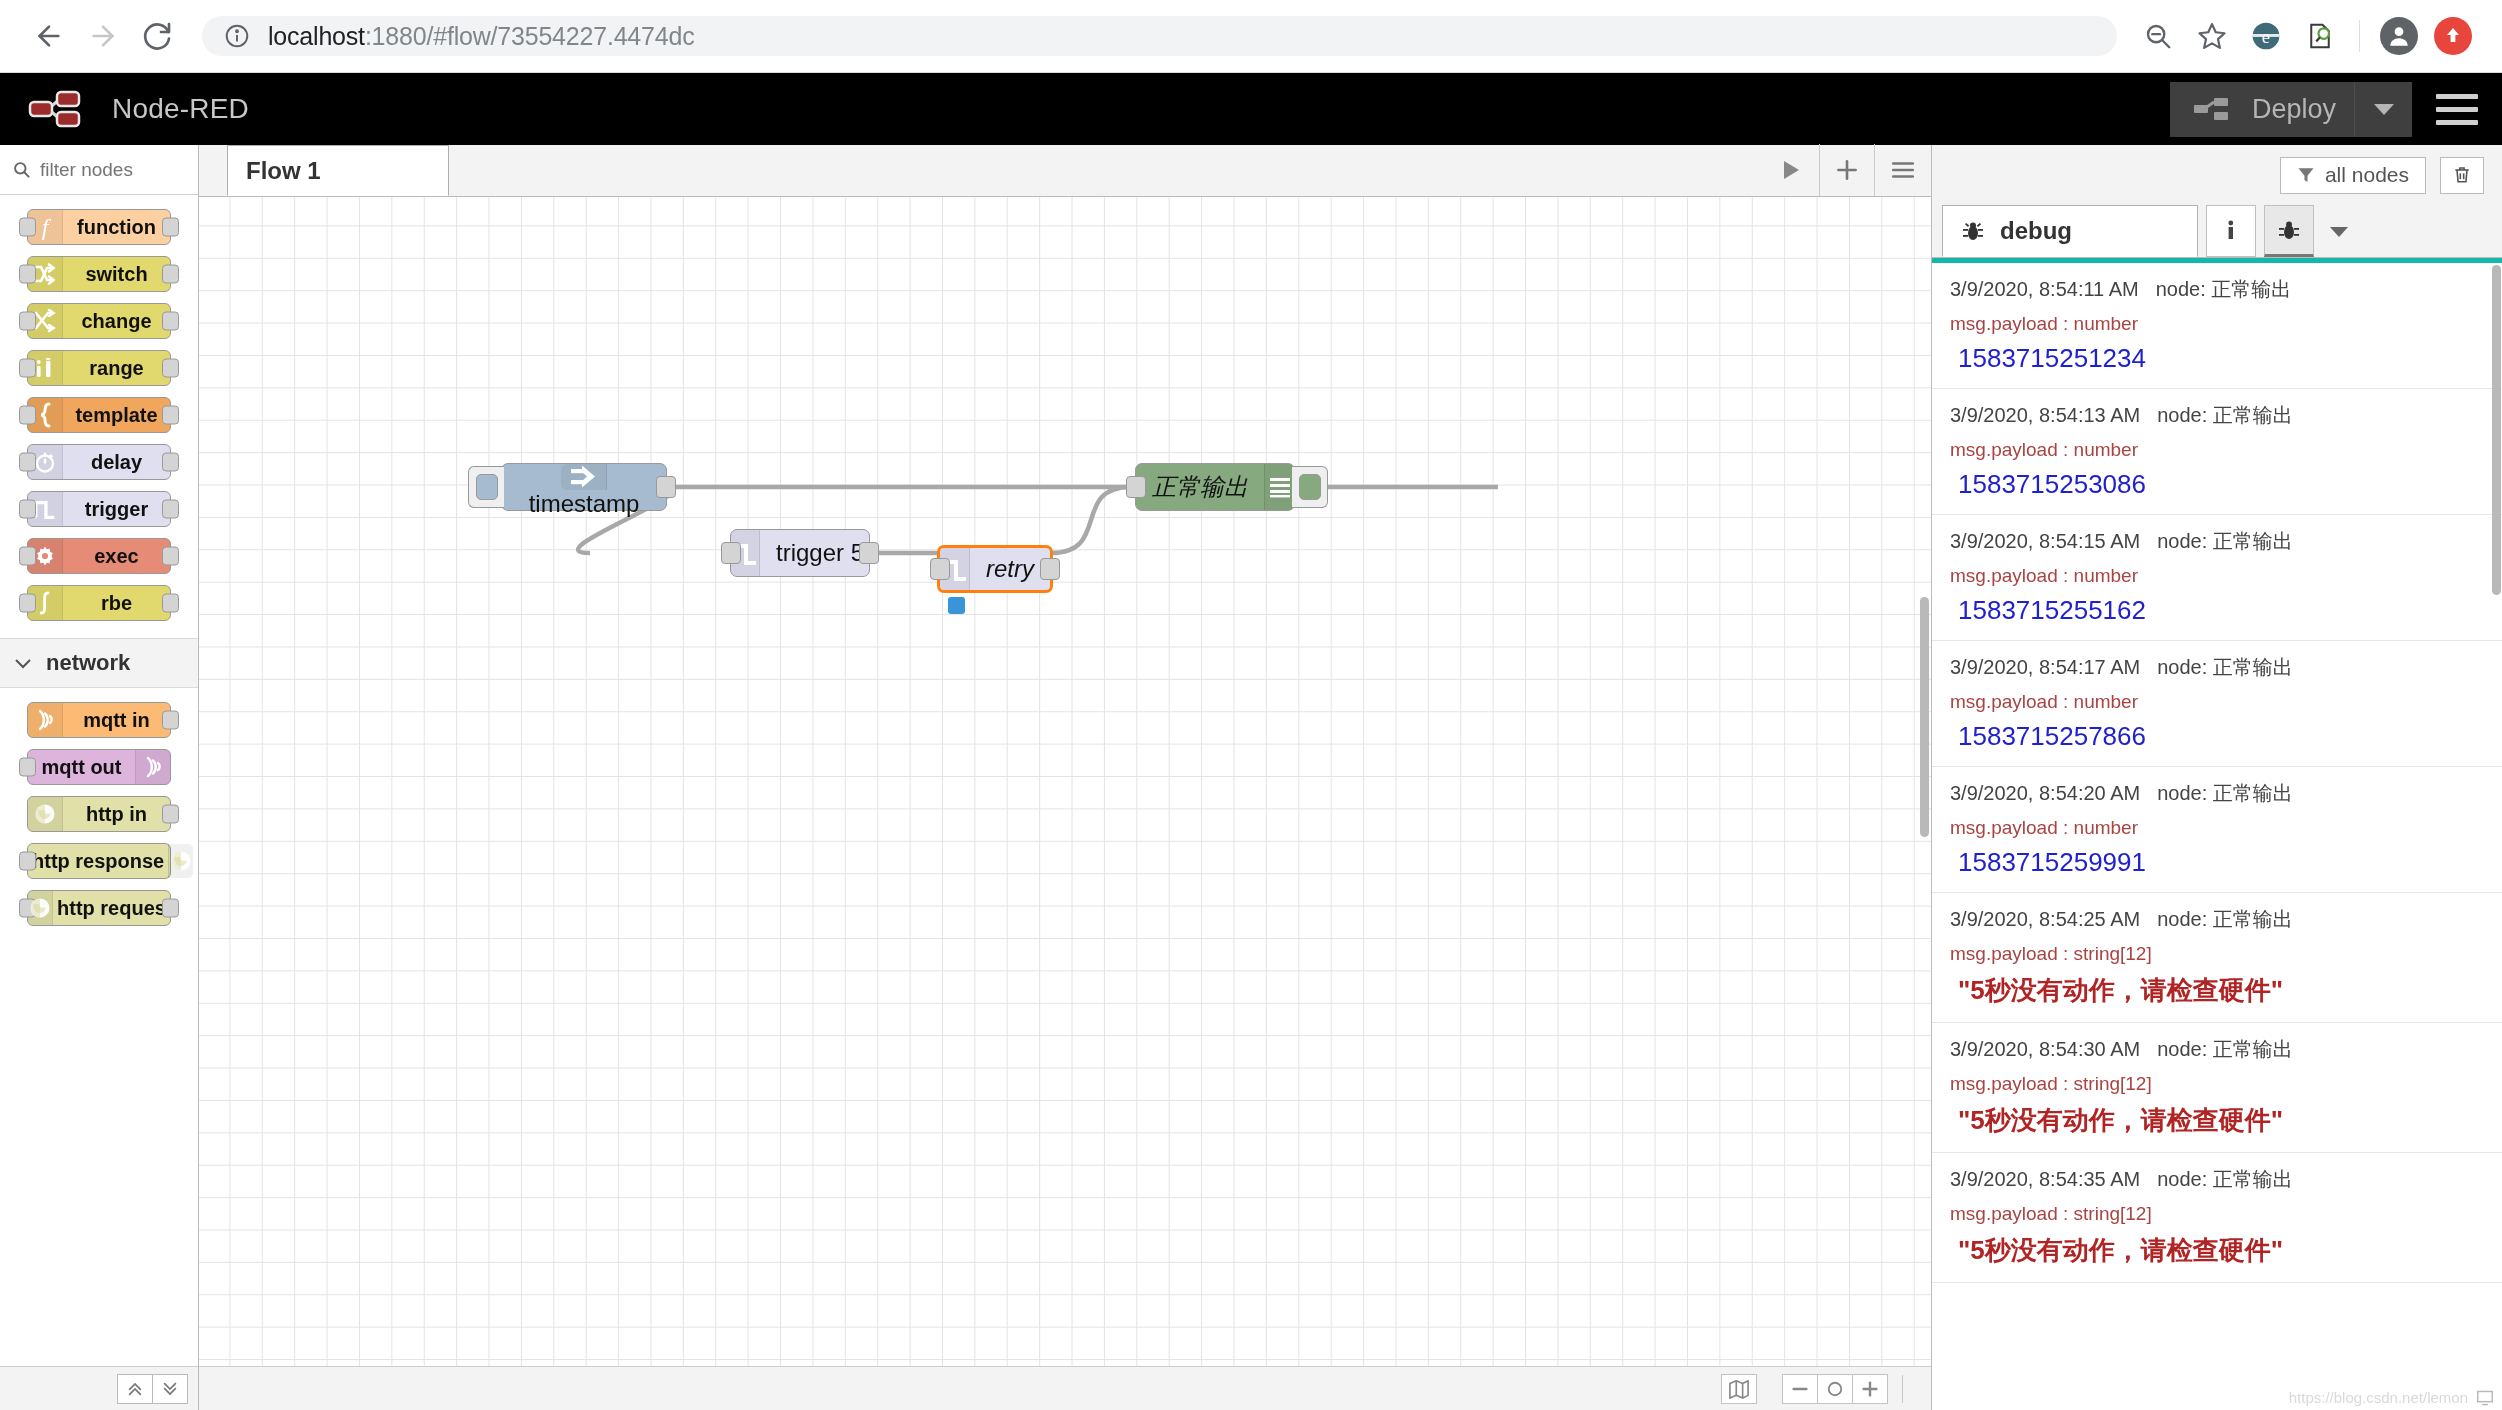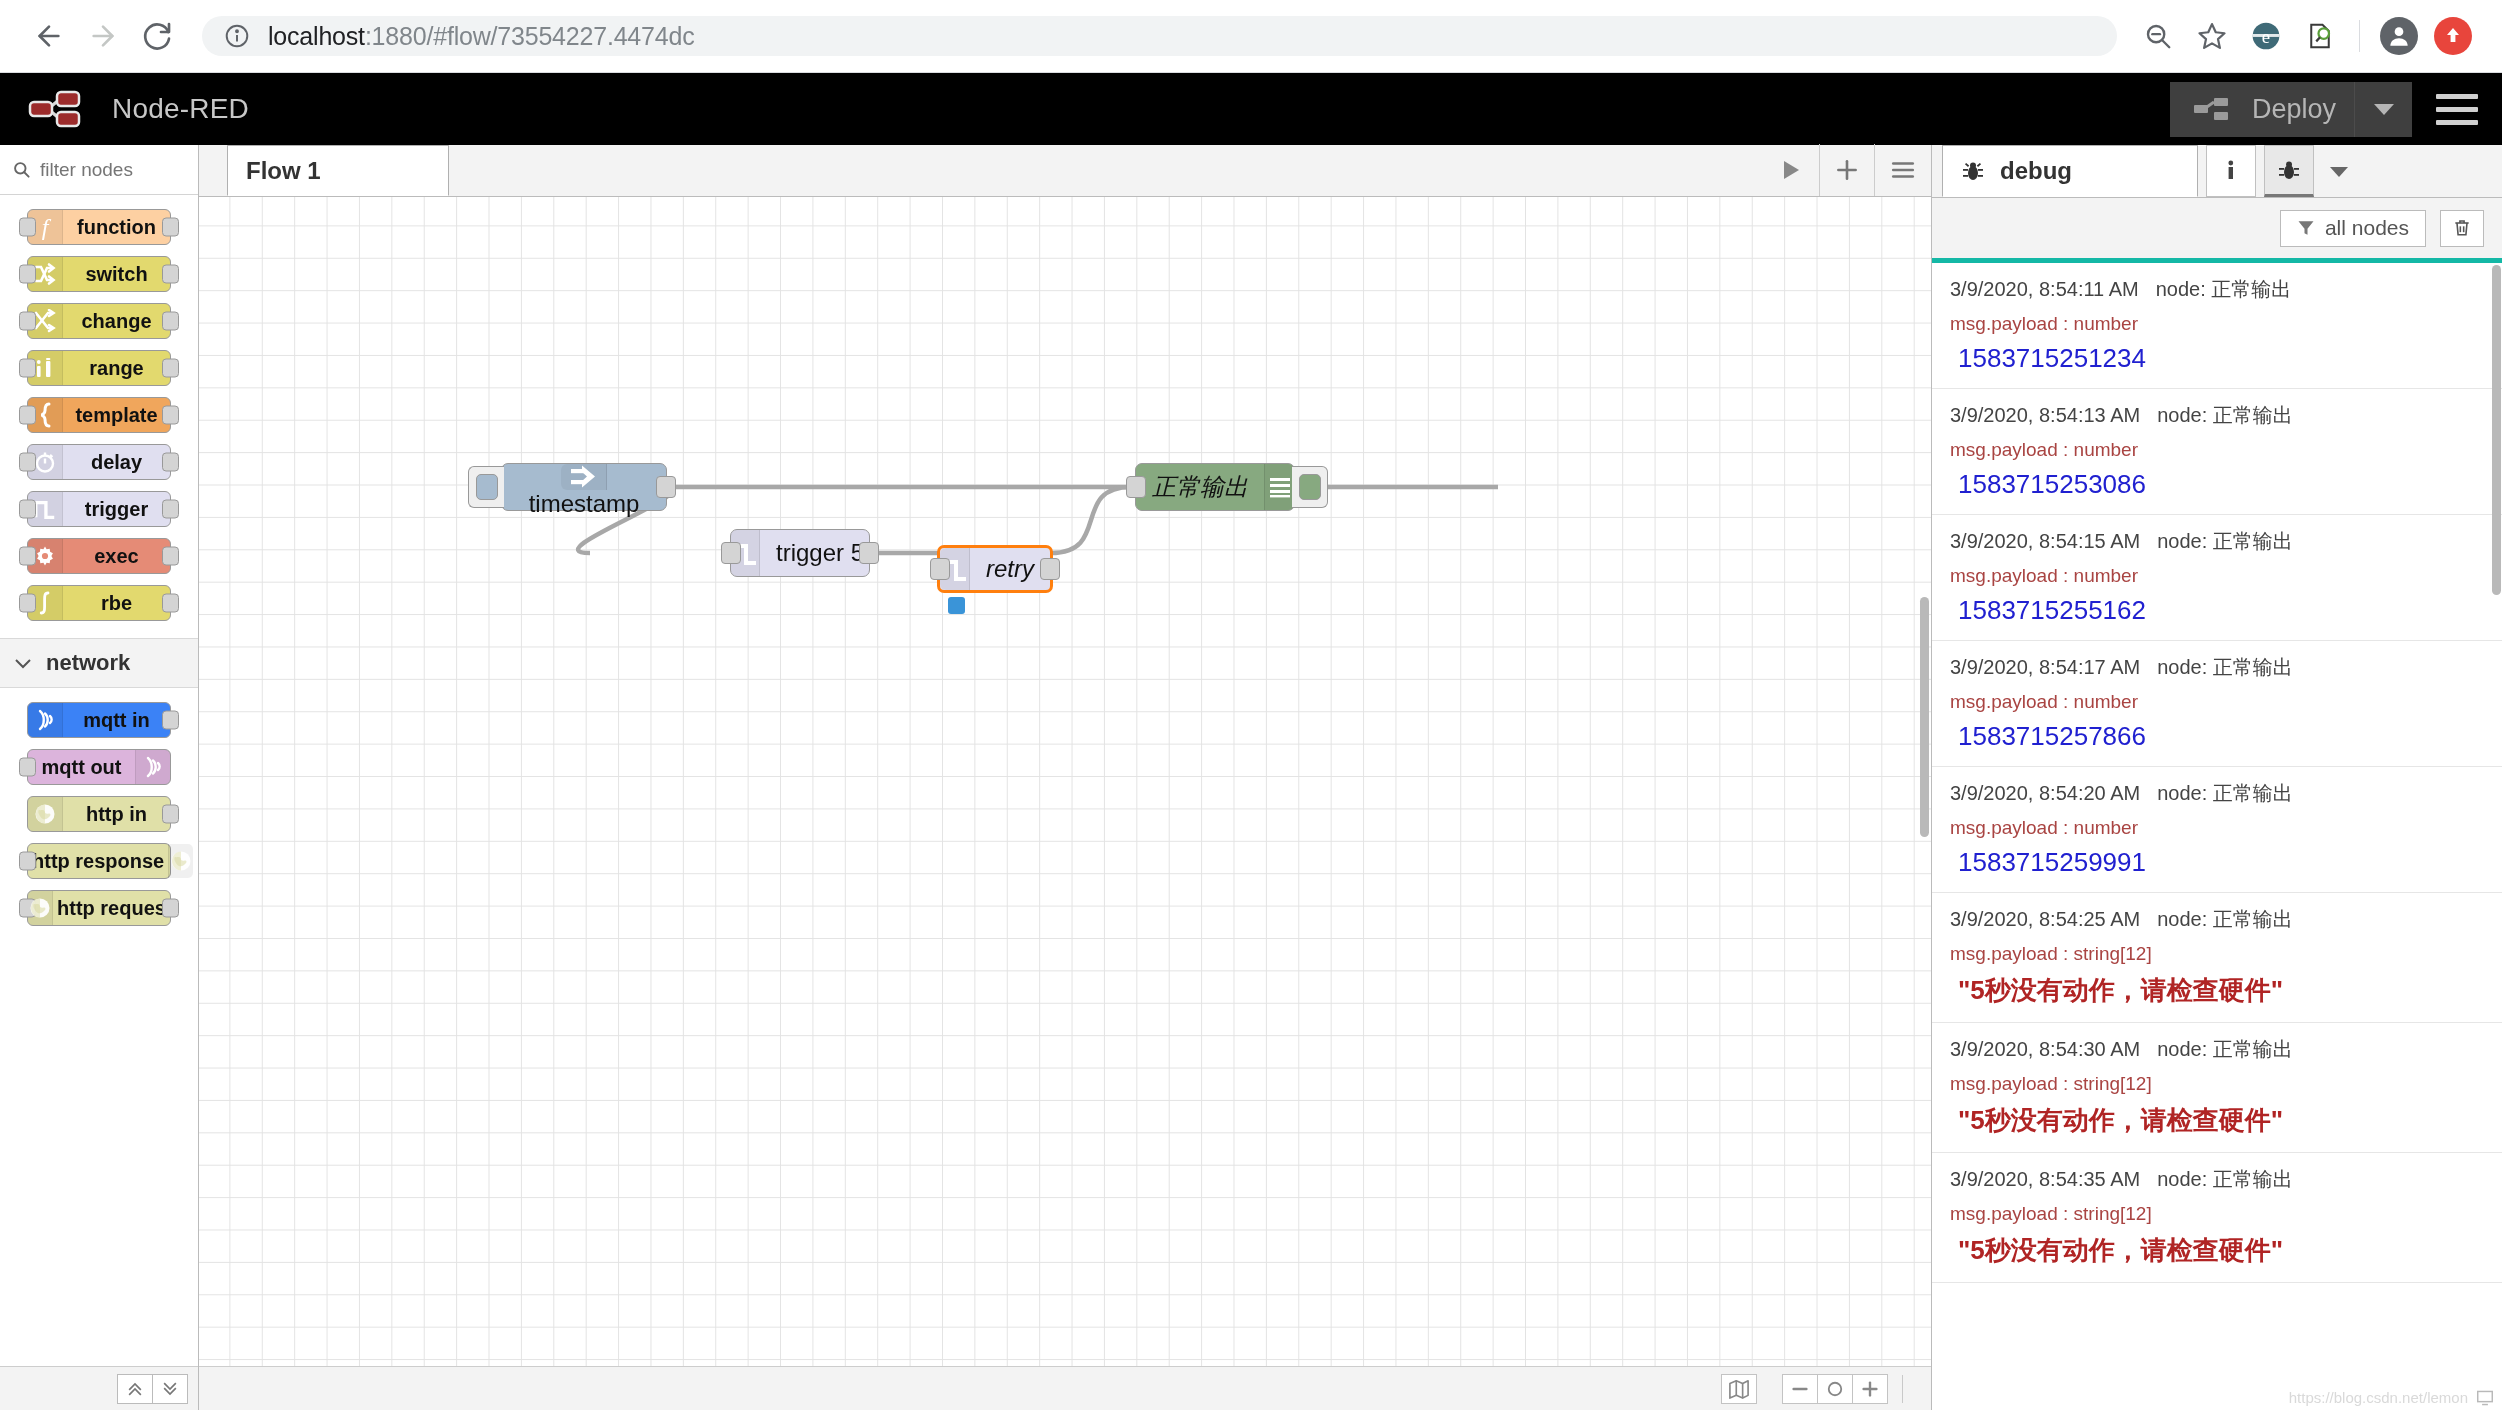--- a/index.html
+++ b/index.html
@@ -409,21 +409,21 @@
         </div>
       <div class="cat-header">
         <span>
           <svg width="18" height="12" viewBox="0 0 18 12" fill="none" stroke="#555" stroke-width="2">
               <polyline points="2,3 9,10 16,3"></polyline>
             </svg>
         </span>
         <span>network</span>
       </div>
       <div class="pal-list" id="pal-network">
-          <div class="pal-node" style="background: #3b82f6;">
+          <div class="pal-node" style="background: #fdba74;">
             <span class="icon-box ">
               <svg width="24" height="26" viewBox="0 0 24 26" fill="none" stroke="#fff" stroke-width="2.4" stroke-linecap="round">
                 <path d="M7 4c5 4 5 14 0 18"></path>
                 <path d="M12 6.5c3.6 3 3.6 10 0 13"></path>
                 <path d="M17 9c2.2 1.8 2.2 5.2 0 7"></path>
               </svg>
             </span>
             <span class="lbl">mqtt in</span>
             <span class="port out"></span>
           </div>
@@ -612,20 +612,40 @@
               <line x1="12" y1="5" x2="12" y2="19"></line>
               <line x1="5" y1="12" x2="19" y2="12"></line>
             </svg>
         </div>
       </div>
       <div class="cf-sep"></div>
     </div>
   </div>
 
   <div id="sidebar">
+    <div id="sb-toolbar">
+      <div id="filter-btn">
+        <span>
+          <svg width="18" height="18" viewBox="0 0 24 24" fill="#777">
+              <polygon points="2,3 22,3 14,13 14,21 10,19 10,13"></polygon>
+            </svg>
+        </span>
+        <span>all nodes</span>
+      </div>
+      <div id="trash-btn">
+        <svg width="20" height="22" viewBox="0 0 24 24" fill="none" stroke="currentColor" stroke-width="1.9">
+            <polyline points="4,6 20,6"></polyline>
+            <path d="M6 6l1.3 14h9.4L18 6"></path>
+            <path d="M9.5 6V3.5h5V6"></path>
+            <line x1="10" y1="10" x2="10" y2="17"></line>
+            <line x1="14" y1="10" x2="14" y2="17"></line>
+          </svg>
+      </div>
+    </div>
+
     <div id="sb-tabs">
       <div id="sb-tab-debug">
         <span>
           <svg width="24" height="24" viewBox="0 0 24 24" fill="#333">
             <ellipse cx="12" cy="14" rx="5" ry="7"></ellipse>
               <circle cx="12" cy="6.5" r="3"></circle>
             <rect x="2" y="10" width="5" height="1.8"></rect>
               <rect x="17" y="10" width="5" height="1.8"></rect>
             <rect x="2" y="16" width="5" height="1.8"></rect>
               <rect x="17" y="16" width="5" height="1.8"></rect>
@@ -651,40 +671,20 @@
             <rect x="17" y="16" width="5" height="1.8"></rect>
         </svg>
       </div>
       <div class="sb-caret">
         <svg width="24" height="16" viewBox="0 0 24 16">
             <polygon points="3,4 21,4 12,14" fill="#666"></polygon>
           </svg>
       </div>
     </div>
 
-    <div id="sb-toolbar">
-      <div id="filter-btn">
-        <span>
-          <svg width="18" height="18" viewBox="0 0 24 24" fill="#777">
-              <polygon points="2,3 22,3 14,13 14,21 10,19 10,13"></polygon>
-            </svg>
-        </span>
-        <span>all nodes</span>
-      </div>
-      <div id="trash-btn">
-        <svg width="20" height="22" viewBox="0 0 24 24" fill="none" stroke="currentColor" stroke-width="1.9">
-            <polyline points="4,6 20,6"></polyline>
-            <path d="M6 6l1.3 14h9.4L18 6"></path>
-            <path d="M9.5 6V3.5h5V6"></path>
-            <line x1="10" y1="10" x2="10" y2="17"></line>
-            <line x1="14" y1="10" x2="14" y2="17"></line>
-          </svg>
-      </div>
-    </div>
-
     <div id="debug-list">
       <div class="vscroll" style="top:2px;height:330px;"></div>
     <div class="dbg-msg">
           <div class="dbg-meta"><span class="tm">3/9/2020, 8:54:11 AM</span><span class="nd">node: 正常输出</span></div>
           <div class="dbg-prop">msg.payload : number</div>
           <div class="dbg-val number">1583715251234</div>
         </div>
         <div class="dbg-msg">
           <div class="dbg-meta"><span class="tm">3/9/2020, 8:54:13 AM</span><span class="nd">node: 正常输出</span></div>
           <div class="dbg-prop">msg.payload : number</div>

